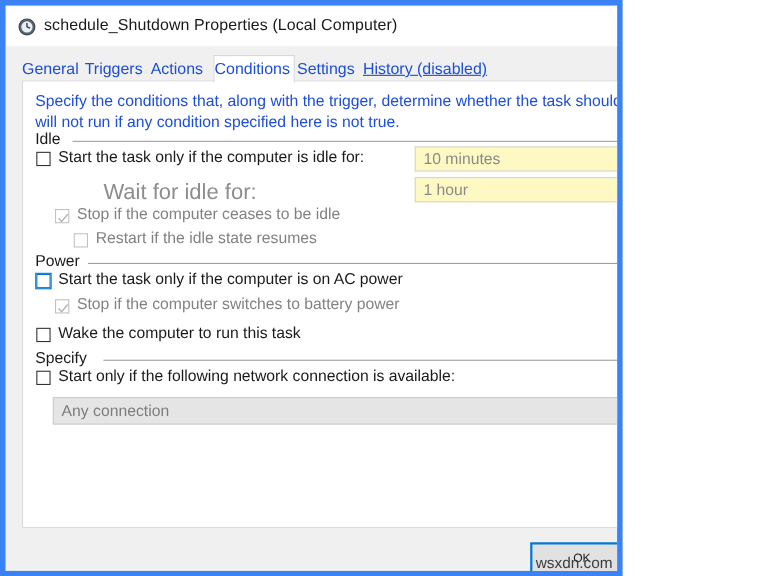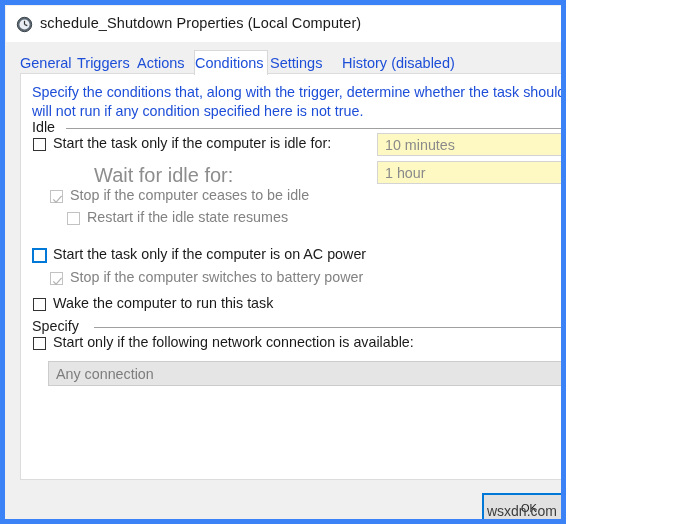--- a/index.html
+++ b/index.html
@@ -252,21 +252,21 @@
     </div>
     <div class="tab" style="left:117px; width:56px;">
       <span>Actions</span>
     </div>
     <div class="tab selected" style="left:174px; width:74px;">
       <span>Conditions</span>
     </div>
     <div class="tab" style="left:250px; width:58px;">
       <span>Settings</span>
     </div>
-    <div class="tab" style="left:322px; width:118px;">
+    <div class="tab" style="left:310px; width:118px;text-decoration:underline;">
       <span>History (disabled)</span>
     </div>
   </div>
 
   <div id="panel">
 
     <div class="descr">Specify the conditions that, along with the trigger, determine whether the task should run.  The task will not run  if any condition specified here is not true.</div>
 
     <div class="grouphdr" style="left:11px; top:45px; width:640px;">
       <span class="glabel">Idle</span>
@@ -307,20 +307,24 @@
         </span>
       </span>
       <span class="cblabel disabled">Stop if the computer ceases to be idle</span>
     </div>
 
     <div class="cbrow" style="left:46px; top:136px;">
       <span class="cbox disabled"></span>
       <span class="cblabel disabled">Restart if the idle state resumes</span>
     </div>
 
+    <div class="grouphdr" style="left:11px; top:156px; width:640px;">
+      <span class="glabel">Power</span>
+      <span class="grule" style="left:48px; width:592px;"></span>
+    </div>
 
     <div class="cbrow" style="left:12px; top:173px;">
       <span class="cbox focused"></span>
       <span class="cblabel">Start the task only if the computer is on AC power</span>
     </div>
 
     <div class="cbrow" style="left:29px; top:196px;">
       <span class="cbox disabled">
         <span class="chk">
           <svg width="11" height="11" viewBox="0 0 11 11">

